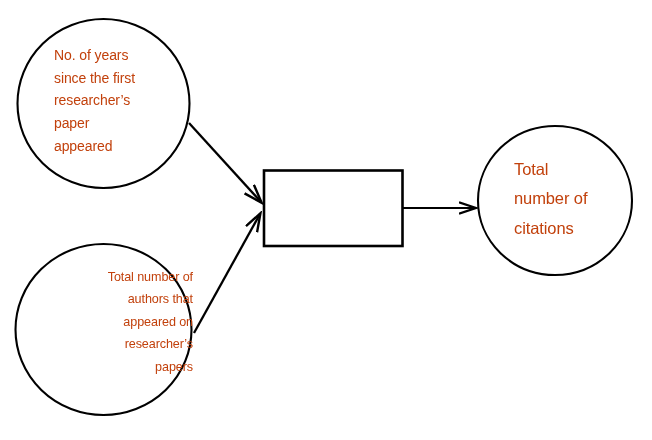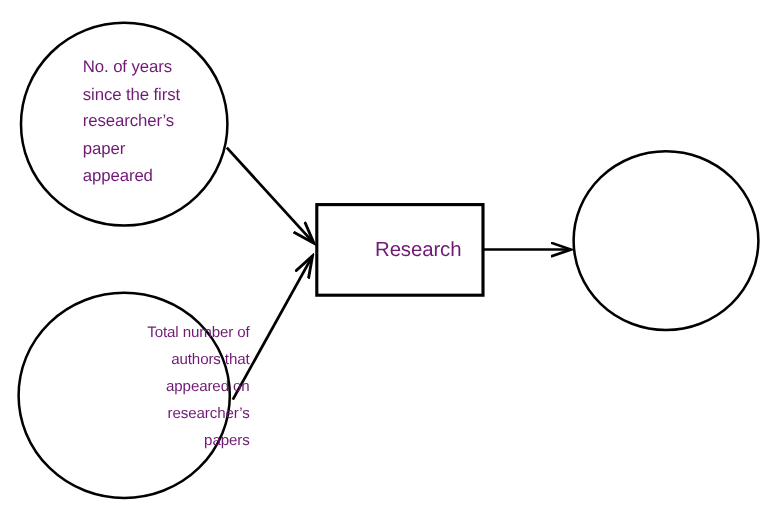--- a/index.html
+++ b/index.html
@@ -19,24 +19,23 @@
   #diagram-svg {
     position: absolute;
     left: 0;
     top: 0;
     width: 652px;
     height: 440px;
   }
   .node-text {
     position: absolute;
     white-space: pre-line;
-    color: #701a75;
+    color: #c2410c;
     line-height: 1.62;
     letter-spacing: -0.1px;
-    margin-left: 15px;
   }
   #text-years {
     left: 54px;
     top: 44px;
     width: 135px;
     font-size: 14px;
     text-align: left;
   }
   #text-authors {
     left: 51px;
@@ -97,16 +96,18 @@
 researcher’s
 paper
 appeared</div>
 
   <div class="node-text" id="text-authors">Total number of
 authors that
 appeared on
 researcher’s
 papers</div>
 
-  <div class="node-text" id="text-research">Research</div>
 
+  <div class="node-text" id="text-citations">Total
+number of
+citations</div>
 
 </div>
 
 </body></html>

